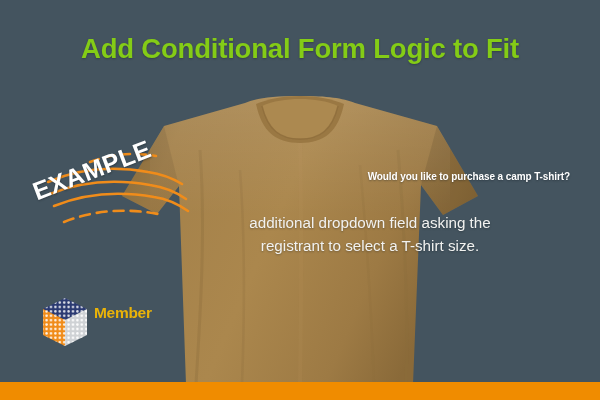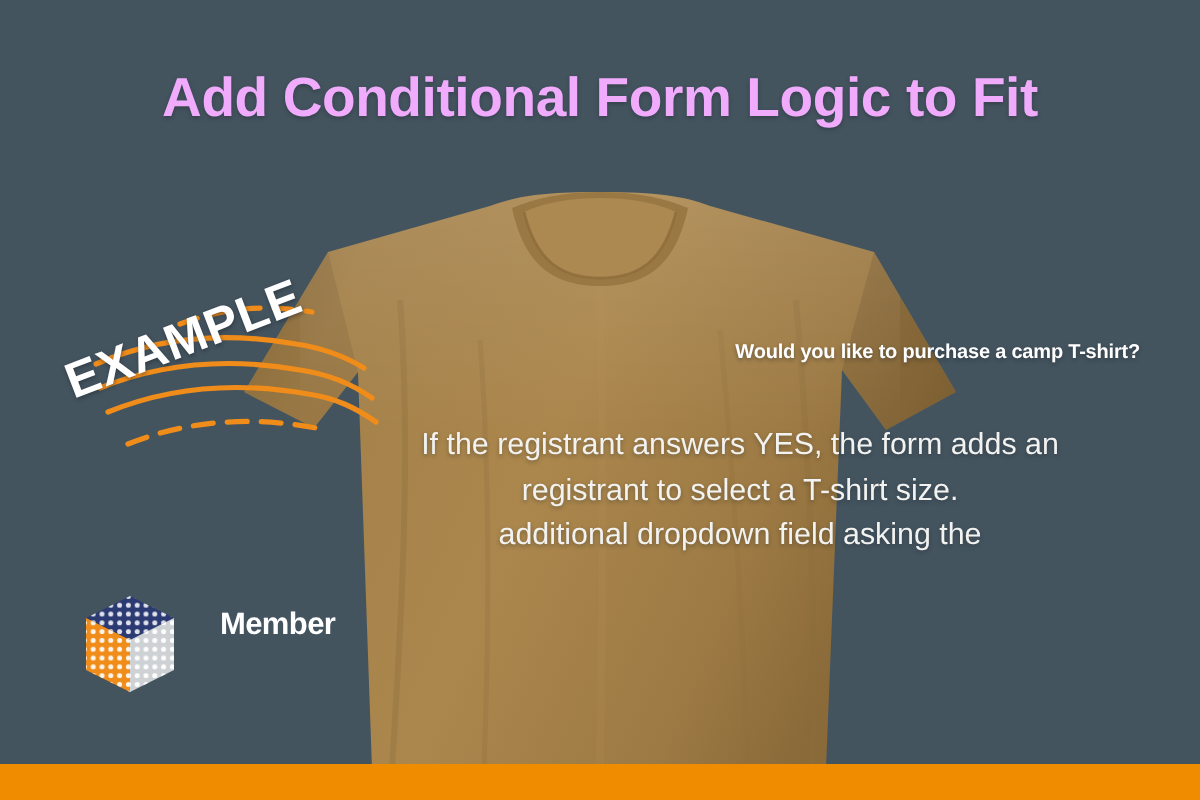--- a/index.html
+++ b/index.html
@@ -25,21 +25,21 @@
     height: 400px;
   }
 
   
   #headline {
     position: absolute;
     top: 32px;
     left: 0;
     width: 600px;
     text-align: center;
-    color: #f0abfc;
+    color: #84cc16;
     font-size: 27.5px;
     font-weight: bold;
     line-height: 34px;
     letter-spacing: -0.2px;
     text-shadow: 0 1px 2px rgba(20,28,34,0.35);
   }
   #headline .hl-line { display: block; white-space: nowrap; }
 
   
   #example-stamp {
@@ -104,27 +104,26 @@
     position: absolute;
     left: 0;
     top: 0;
     width: 50px;
     height: 52px;
   }
   #logo-text {
     position: absolute;
     left: 54px;
     top: 8px;
-    color: #ffffff;
+    color: #eab308;
     font-size: 15.5px;
     font-weight: bold;
     line-height: 17px;
     letter-spacing: -0.3px;
     white-space: nowrap;
-    margin-left: 16px;
   }
   #logo-text .logo-line { display: block; }
   #logo-text .reg {
     font-size: 8px;
     vertical-align: 2px;
     font-weight: bold;
   }
 
   
   #bottom-bar {
@@ -198,23 +197,22 @@
         <path d="M26,58 C58,45 92,43 126,49 C140,51 150,56 160,63"></path>
         <path d="M36,74 C66,62 98,60 130,66" stroke-dasharray="10 7"></path>
       </g>
     </svg>
     <div id="example-word">EXAMPLE</div>
   </div>
 
   <div id="question">Would you like to purchase a camp T-shirt?</div>
 
   <div id="description">
-    <span class="desc-line">If the registrant answers YES, the form adds an</span>
+    <span class="desc-line">additional dropdown field asking the</span>
     <span class="desc-line">registrant to select a T-shirt size.</span>
-    <span class="desc-line">additional dropdown field asking the</span>
   </div>
 
   <div id="logo">
     <svg id="logo-mark" viewBox="0 0 50 52" aria-hidden="true">
       <defs>
         <pattern id="dotsTop" width="4.4" height="4.4" patternUnits="userSpaceOnUse">
           <circle cx="2.2" cy="2.2" r="1.25" fill="#ffffff" opacity="0.85"></circle>
         </pattern>
         <pattern id="dotsLeft" width="4.4" height="4.4" patternUnits="userSpaceOnUse">
           <circle cx="2.2" cy="2.2" r="1.25" fill="#ffffff" opacity="0.9"></circle>

